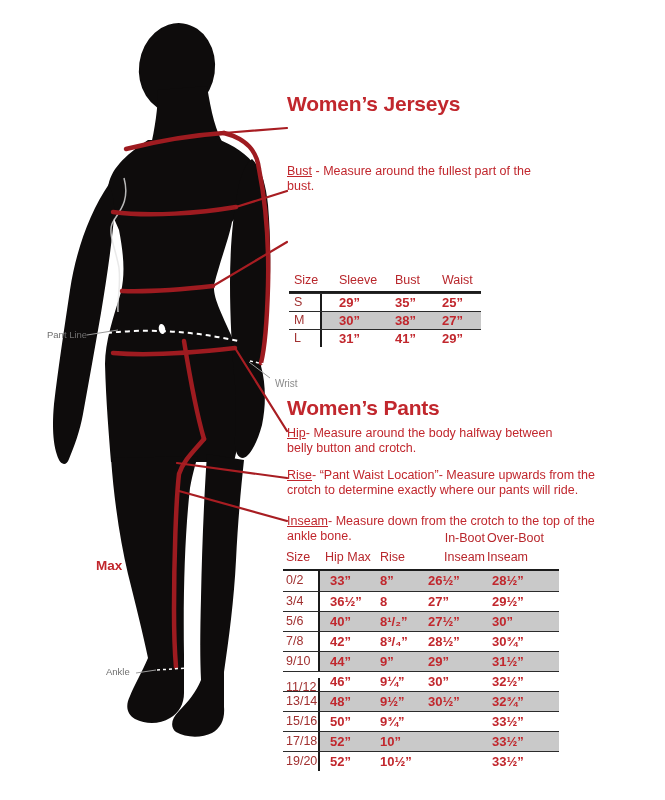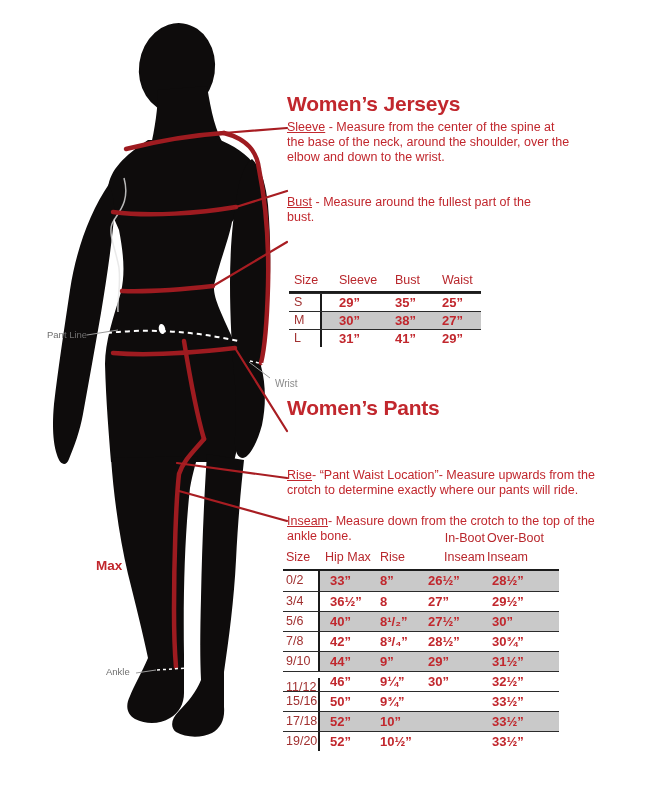--- a/index.html
+++ b/index.html
@@ -95,24 +95,21 @@
     </g>
   </svg>
 
   <div class="lbl lbl-gray" style="left:47px;top:329px;">Pant Line</div>
   <div class="lbl lbl-wrist" style="left:275px;top:378px;">Wrist</div>
   <div class="lbl lbl-max" style="left:96px;top:558px;">Max</div>
   <div class="lbl lbl-gray" style="left:106px;top:666px;">Ankle</div>
 
   <div class="heading" style="left:287px;top:92px;">Women’s Jerseys</div>
 
-  <div class="para" style="left:287px;top:120px;width:285px;">
-    <span class="u">Sleeve</span><span> - </span><span>Measure from the center of the spine at the base of the neck, around the shoulder, over the elbow and down to the wrist.</span>
-  </div>
-  <div class="para" style="left:287px;top:195px;width:245px;">
+  <div class="para" style="left:287px;top:164px;width:245px;">
     <span class="u">Bust</span><span> - </span><span>Measure around the fullest part of the bust.</span>
   </div>
 
   <div class="tbl" id="jerseys-table">
       <div class="trow thead">
         <div class="tcell th" style="width: 33px;">
           <div>Size</div>
         </div>
         <div class="tcell th" style="width: 70px;">
           <div>Sleeve</div>
@@ -139,20 +136,23 @@
       <div class="trow sep">
         <div class="tcell size" style="width: 33px;">L</div>
         <div class="tcell val" style="width: 70px;">31”</div>
         <div class="tcell val" style="width: 48px;">41”</div>
         <div class="tcell val" style="width: 41px;">29”</div>
       </div>
     </div>
 
   <div class="heading" style="left:287px;top:396px;">Women’s Pants</div>
 
+  <div class="para" style="left:287px;top:426px;width:285px;">
+    <span class="u">Hip</span><span>- </span><span>Measure around the body halfway between belly button and crotch.</span>
+  </div>
   <div class="para" style="left:287px;top:514px;width:315px;">
     <span class="u">Inseam</span><span>- </span><span>Measure down from the crotch to the top of the ankle bone.</span>
   </div>
   <div class="para" style="left:287px;top:468px;width:330px;">
     <span class="u">Rise</span><span>- </span><span>“Pant Waist Location”- Measure upwards from the crotch to determine exactly where our pants will ride.</span>
   </div>
 
   <div class="tbl" id="pants-table">
       <div class="trow thead">
         <div class="tcell th" style="width: 37px;">
@@ -209,20 +209,27 @@
         <div class="tcell val shade" style="width: 74px;">31½”</div>
       </div>
       <div class="trow sep">
         <div class="tcell size" style="width: 37px; margin-top: 6px;">11/12</div>
         <div class="tcell val" style="width: 58px;">46”</div>
         <div class="tcell val" style="width: 40px;">9¼”</div>
         <div class="tcell val" style="width: 67px;">30”</div>
         <div class="tcell val" style="width: 74px;">32½”</div>
       </div>
       <div class="trow sep">
+        <div class="tcell size" style="width: 37px;">13/14</div>
+        <div class="tcell val shade" style="width: 58px;">48”</div>
+        <div class="tcell val shade" style="width: 40px;">9½”</div>
+        <div class="tcell val shade" style="width: 67px;">30½”</div>
+        <div class="tcell val shade" style="width: 74px;">32¾”</div>
+      </div>
+      <div class="trow sep">
         <div class="tcell size" style="width: 37px;">15/16</div>
         <div class="tcell val" style="width: 58px;">50”</div>
         <div class="tcell val" style="width: 40px;">9¾”</div>
         <div class="tcell val" style="width: 67px;"></div>
         <div class="tcell val" style="width: 74px;">33½”</div>
       </div>
       <div class="trow sep">
         <div class="tcell size" style="width: 37px;">17/18</div>
         <div class="tcell val shade" style="width: 58px;">52”</div>
         <div class="tcell val shade" style="width: 40px;">10”</div>

